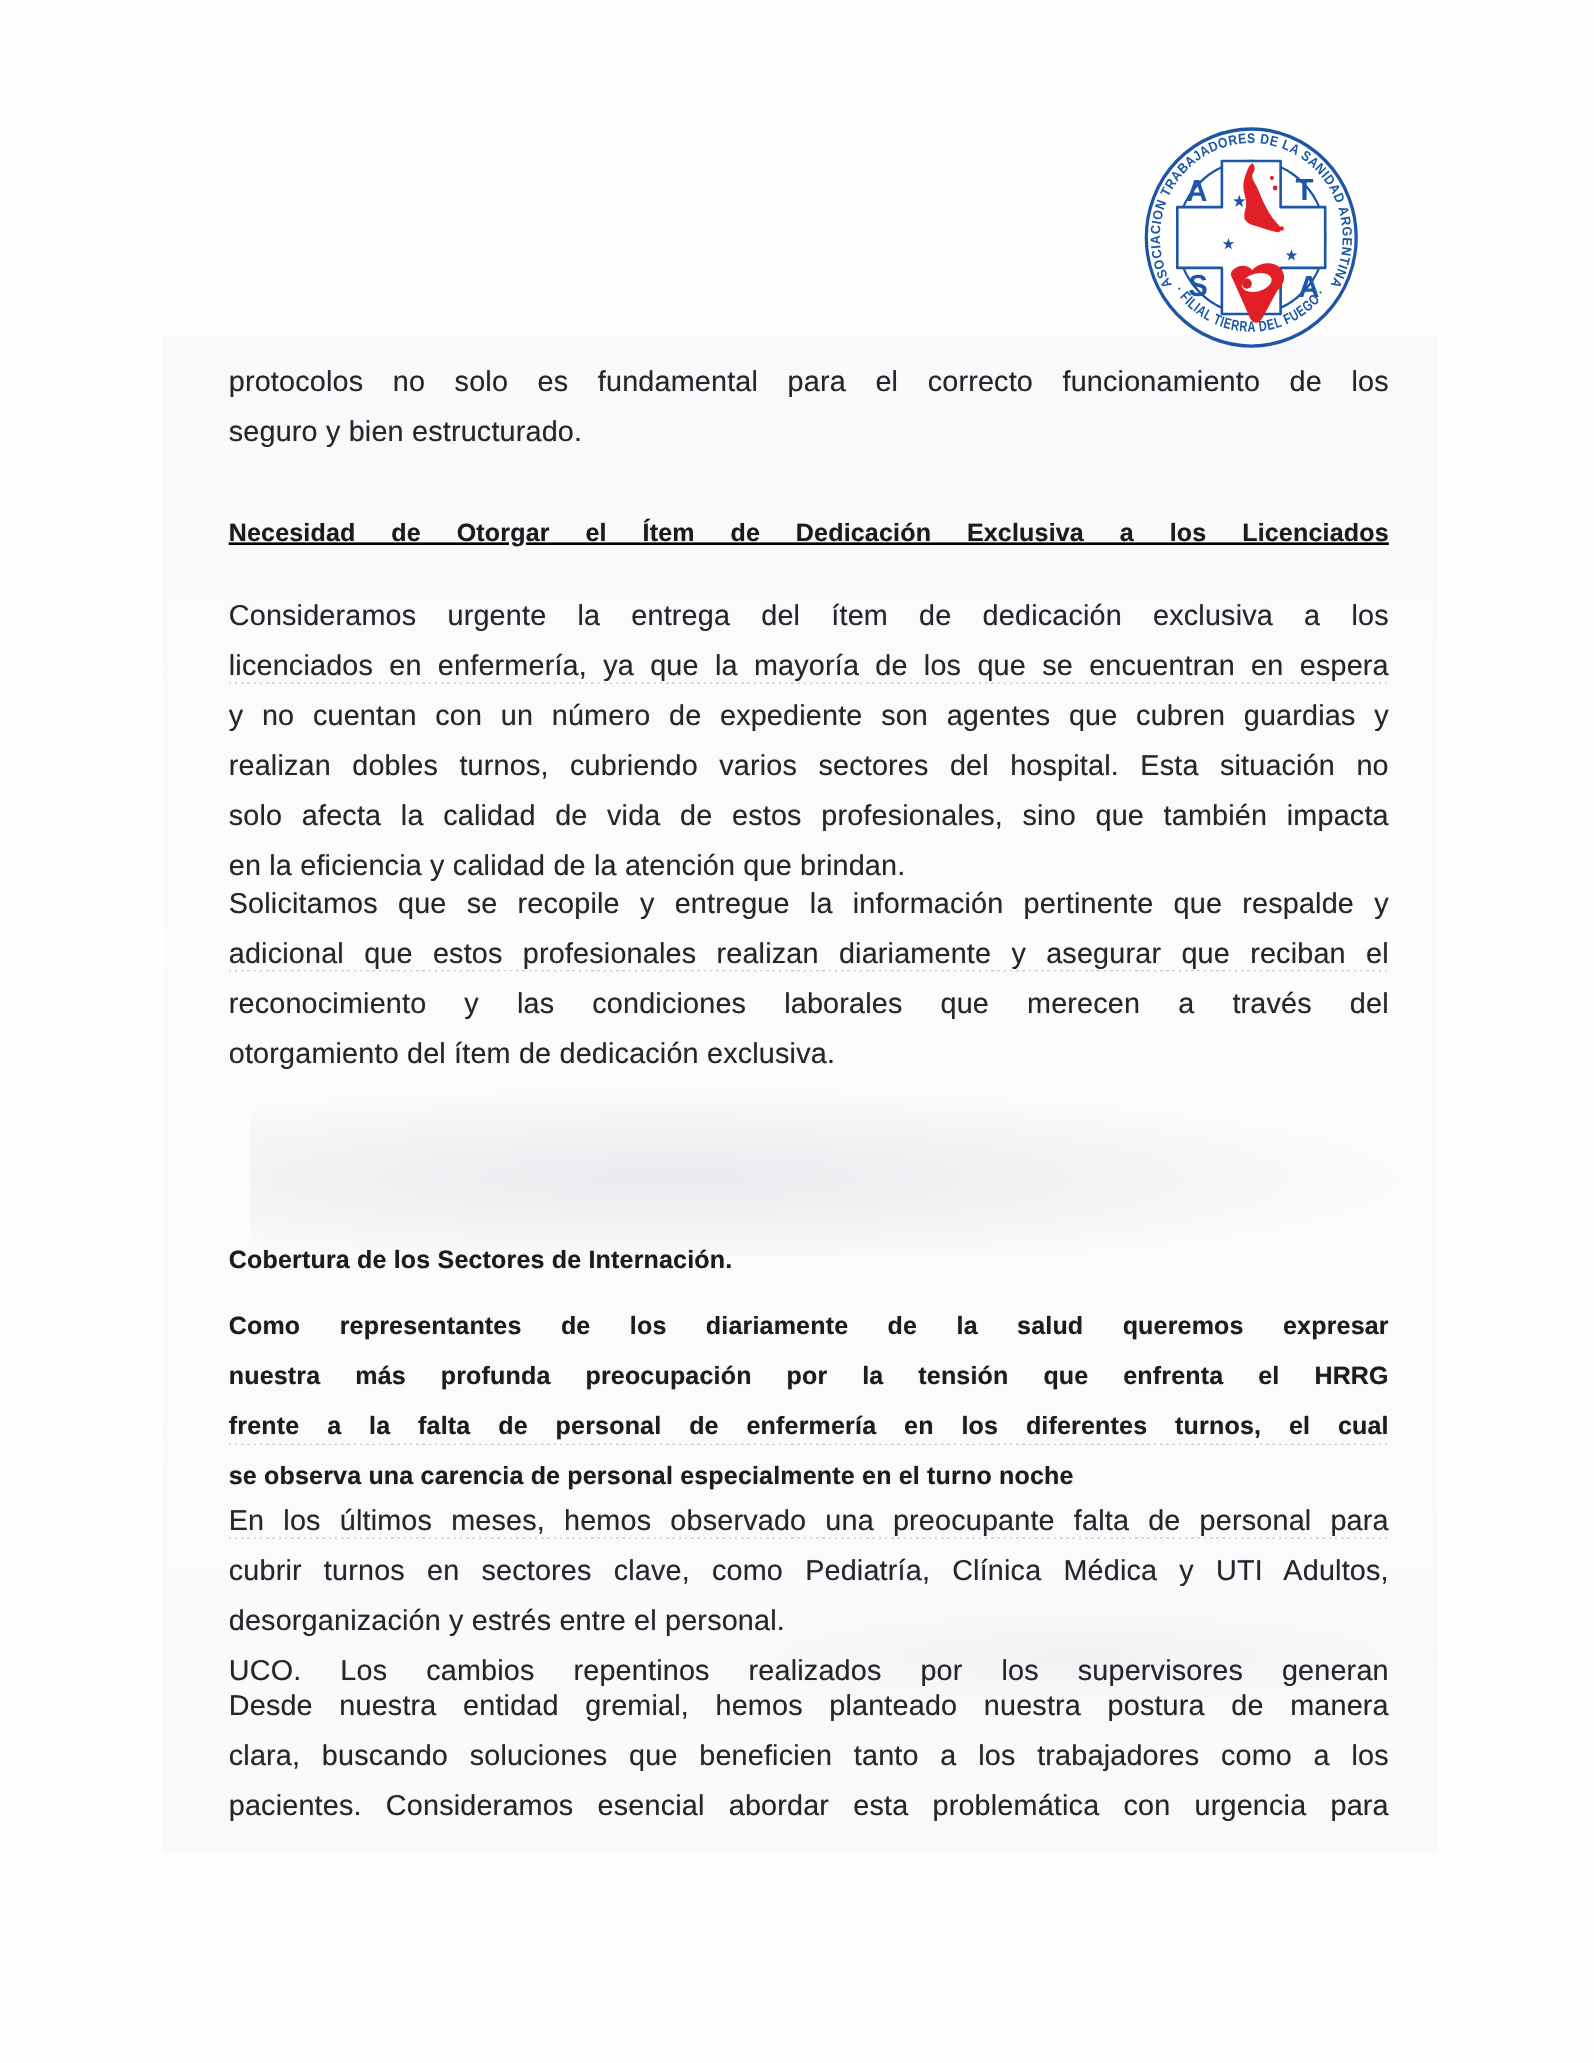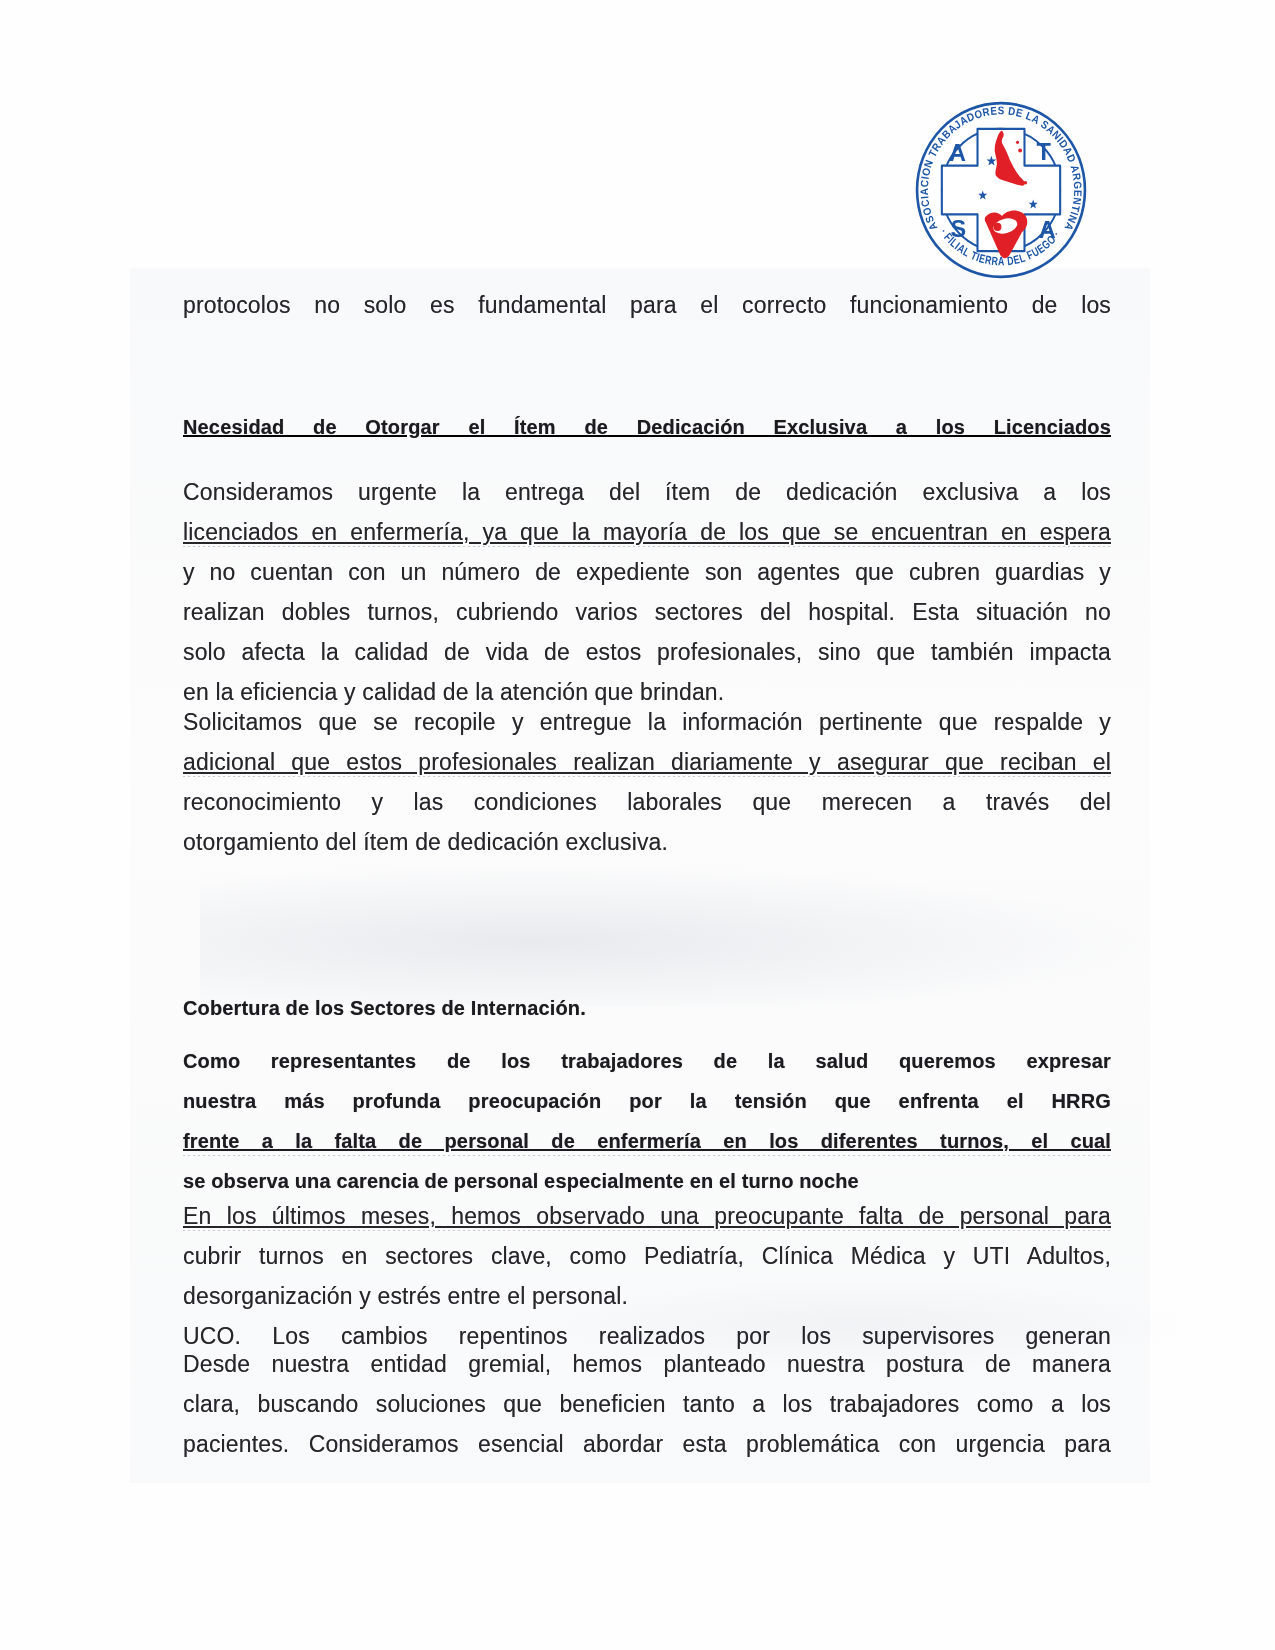--- a/index.html
+++ b/index.html
@@ -39,21 +39,21 @@
     font-size:23px;color:#26262a;
     letter-spacing:0.15px;
     white-space:normal;
     text-shadow:0 0 0.6px rgba(40,40,46,0.45);
   }
   .ln.j{text-align:justify;text-align-last:justify;}
   .ln.l{text-align:left;}
   .ln.b{font-weight:bold;font-size:20px;color:#1c1c20;text-shadow:0 0 0.7px rgba(25,25,32,0.5);}
   .ln.dotted{
     background-image:repeating-linear-gradient(to right, rgba(85,85,105,0.30) 0 2px, rgba(85,85,105,0.0) 2px 5px);
-    background-size:100% 1px;background-repeat:no-repeat;background-position:0 34px;text-decoration:underline;
+    background-size:100% 1px;background-repeat:no-repeat;background-position:0 34px;
   }
   .heading .ln{font-weight:bold;font-size:20px;color:#1b1b1f;text-shadow:0 0 0.7px rgba(25,25,32,0.5);}
 
   .b0{top:285px;} .b1{top:407px;text-decoration:underline;} .b2{top:472px;} .b3{top:702px;}
   .b4{top:988px;} .b5{top:1041px;} .b6{top:1196px;} .b7{top:1344px;}
 </style>
 </head>
 <body>
 
 <div class="page">
@@ -109,20 +109,21 @@
 
     <g fill="#1d56a7">
       <path transform="translate(89,68)" d="M0,-6 L1.41,-1.94 L5.71,-1.85 L2.28,0.74 L3.53,4.85 L0,2.4 L-3.53,4.85 L-2.28,0.74 L-5.71,-1.85 L-1.41,-1.94 Z"></path>
       <path transform="translate(79,106) scale(0.92)" d="M0,-6 L1.41,-1.94 L5.71,-1.85 L2.28,0.74 L3.53,4.85 L0,2.4 L-3.53,4.85 L-2.28,0.74 L-5.71,-1.85 L-1.41,-1.94 Z"></path>
       <path transform="translate(137,116) scale(0.92)" d="M0,-6 L1.41,-1.94 L5.71,-1.85 L2.28,0.74 L3.53,4.85 L0,2.4 L-3.53,4.85 L-2.28,0.74 L-5.71,-1.85 L-1.41,-1.94 Z"></path>
     </g>
   </svg>
 
   <section class="block b0">
     <div class="ln j">protocolos no solo es fundamental para el correcto funcionamiento de los</div>
+    <div class="ln l">seguro y bien estructurado.</div>
   </section>
 
   <section class="block b1 heading">
     <div class="ln j">Necesidad de Otorgar el Ítem de Dedicación Exclusiva a los Licenciados</div>
   </section>
 
   <section class="block b2">
     <div class="ln j">Consideramos urgente la entrega del ítem de dedicación exclusiva a los</div>
     <div class="ln j dotted">licenciados en enfermería, ya que la mayoría de los que se encuentran en espera</div>
     <div class="ln j">y no cuentan con un número de expediente son agentes que cubren guardias y</div>
@@ -136,21 +137,21 @@
     <div class="ln j dotted">adicional que estos profesionales realizan diariamente y asegurar que reciban el</div>
     <div class="ln j">reconocimiento y las condiciones laborales que merecen a través del</div>
     <div class="ln l">otorgamiento del ítem de dedicación exclusiva.</div>
   </section>
 
   <section class="block b4 heading">
     <div class="ln l">Cobertura de los Sectores de Internación.</div>
   </section>
 
   <section class="block b5">
-    <div class="ln j b">Como representantes de los trabajadores de la salud queremos expresar</div>
+    <div class="ln j b">Como representantes de los diariamente de la salud queremos expresar</div>
     <div class="ln j b">nuestra más profunda preocupación por la tensión que enfrenta el HRRG</div>
     <div class="ln j b dotted">frente a la falta de personal de enfermería en los diferentes turnos, el cual</div>
     <div class="ln l b">se observa una carencia de personal especialmente en el turno noche</div>
   </section>
 
   <section class="block b6">
     <div class="ln j dotted">En los últimos meses, hemos observado una preocupante falta de personal para</div>
     <div class="ln j">cubrir turnos en sectores clave, como Pediatría, Clínica Médica y UTI Adultos,</div>
     <div class="ln l">desorganización y estrés entre el personal.</div>
     <div class="ln j">UCO. Los cambios repentinos realizados por los supervisores generan</div>

